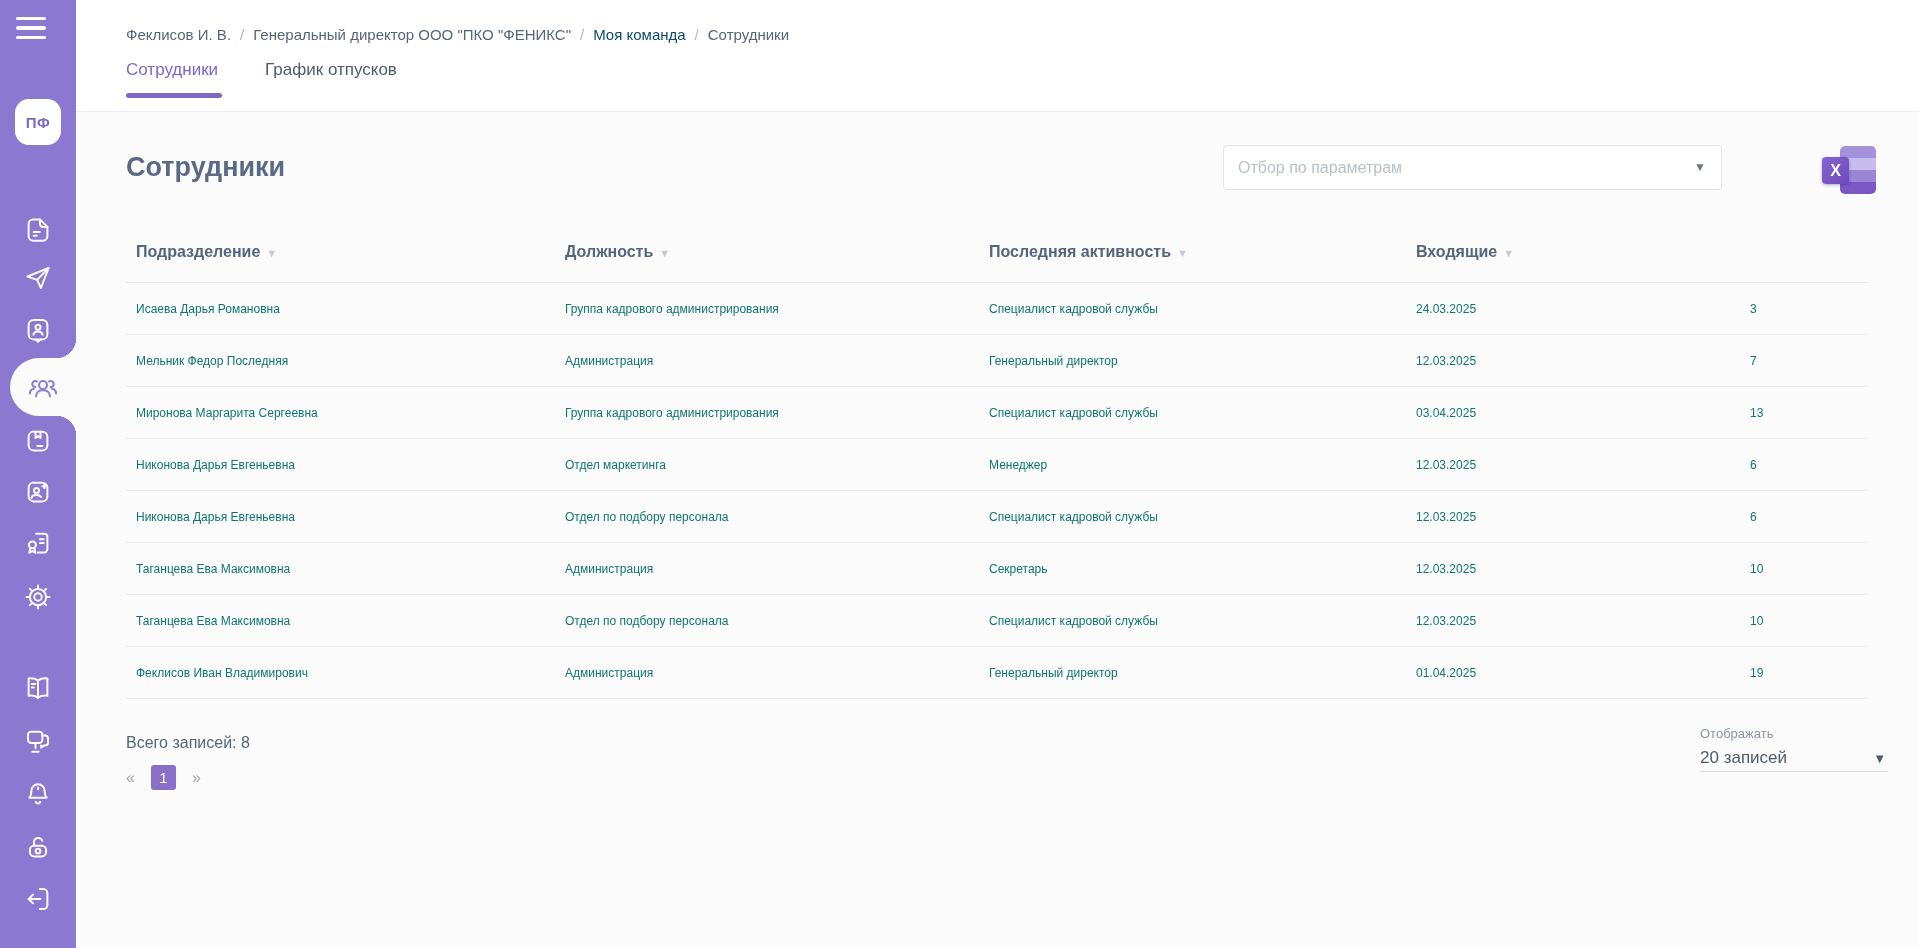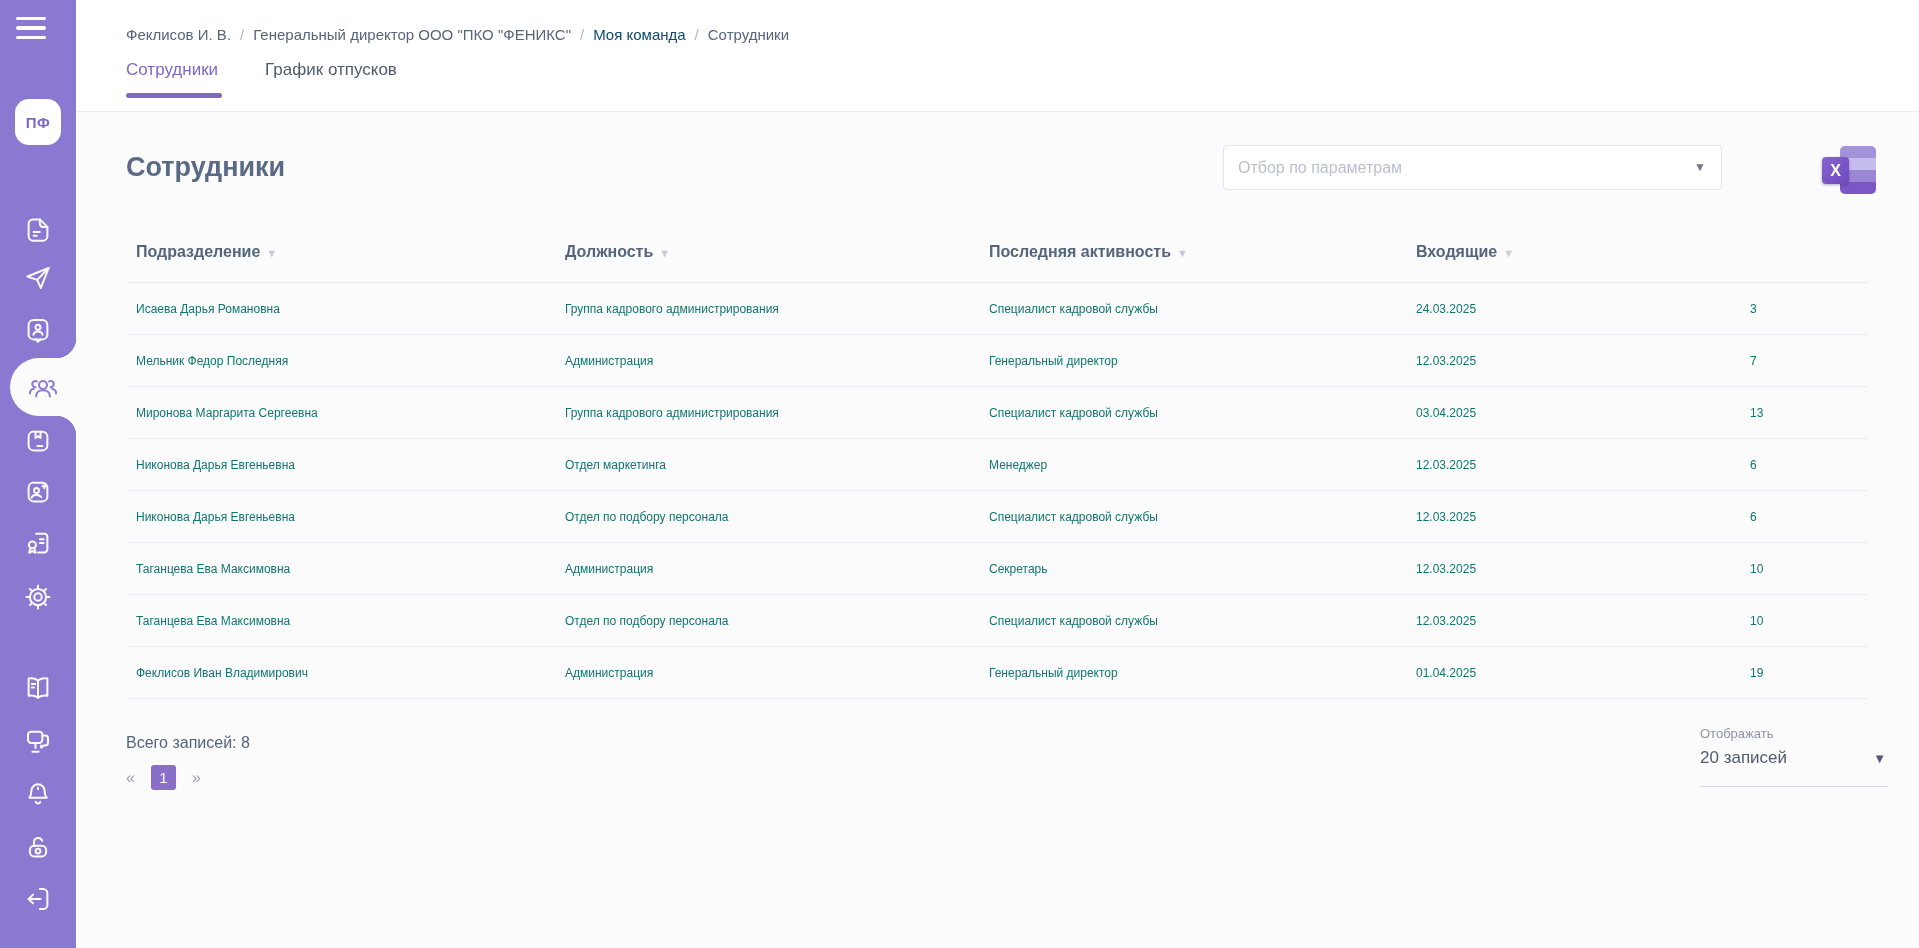--- a/index.html
+++ b/index.html
@@ -62,21 +62,21 @@
   .td { padding-left:10px; font-size:12px; color:#0f766e; white-space:nowrap; overflow:hidden; }
 
   
   .total { position:absolute; left:50px; top:622px; font-size:16px; color:#56657A; }
   .pagination { position:absolute; left:50px; top:653px; display:flex; align-items:center; gap:16px; }
   .pg { font-size:16px; color:#9AA2B2; cursor:pointer; }
   .pg.page { width:25px; height:25px; background:#8A6FC9; border-radius:3px; color:#fff; font-size:15px;
              display:flex; align-items:center; justify-content:center; }
   .page-size { position:absolute; left:1604px; top:614px; width:188px; cursor:pointer;margin-left:20px; }
   .ps-label { font-size:13px; color:#8D95A5; }
-  .ps-value { position:relative; margin-top:7px; font-size:17px; color:#4F5B6D; padding-bottom:18px; border-bottom:1px solid #D8DBE1; }
+  .ps-value { position:relative; margin-top:7px; font-size:17px; color:#4F5B6D; padding-bottom:3px; border-bottom:1px solid #D8DBE1; }
   .ps-caret { position:absolute; right:2px; top:3px; font-size:13px; color:#4F5B6D; }
 </style>
 </head>
 <body>
 
 <aside class="sidebar">
   <div class="hamburger">
       <span></span>
       <span></span>
       <span></span>

